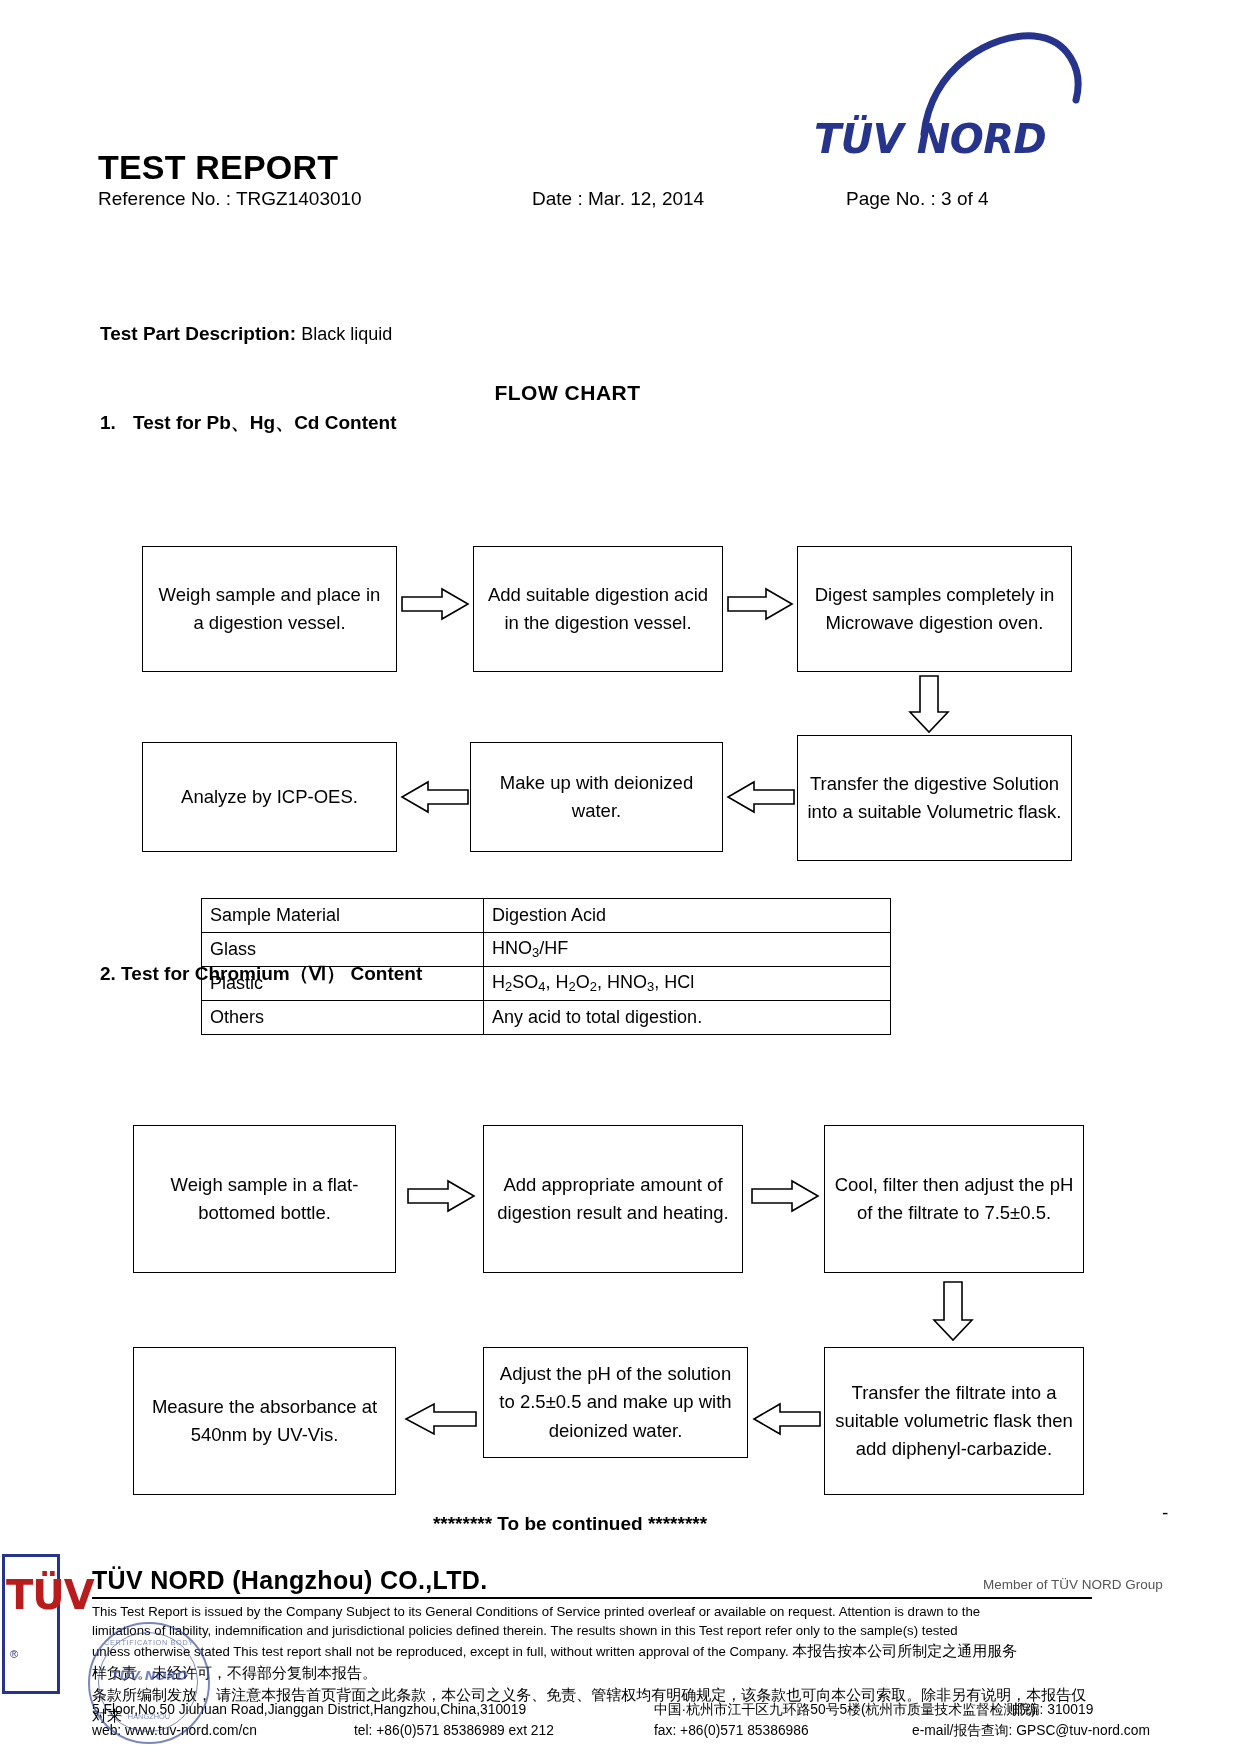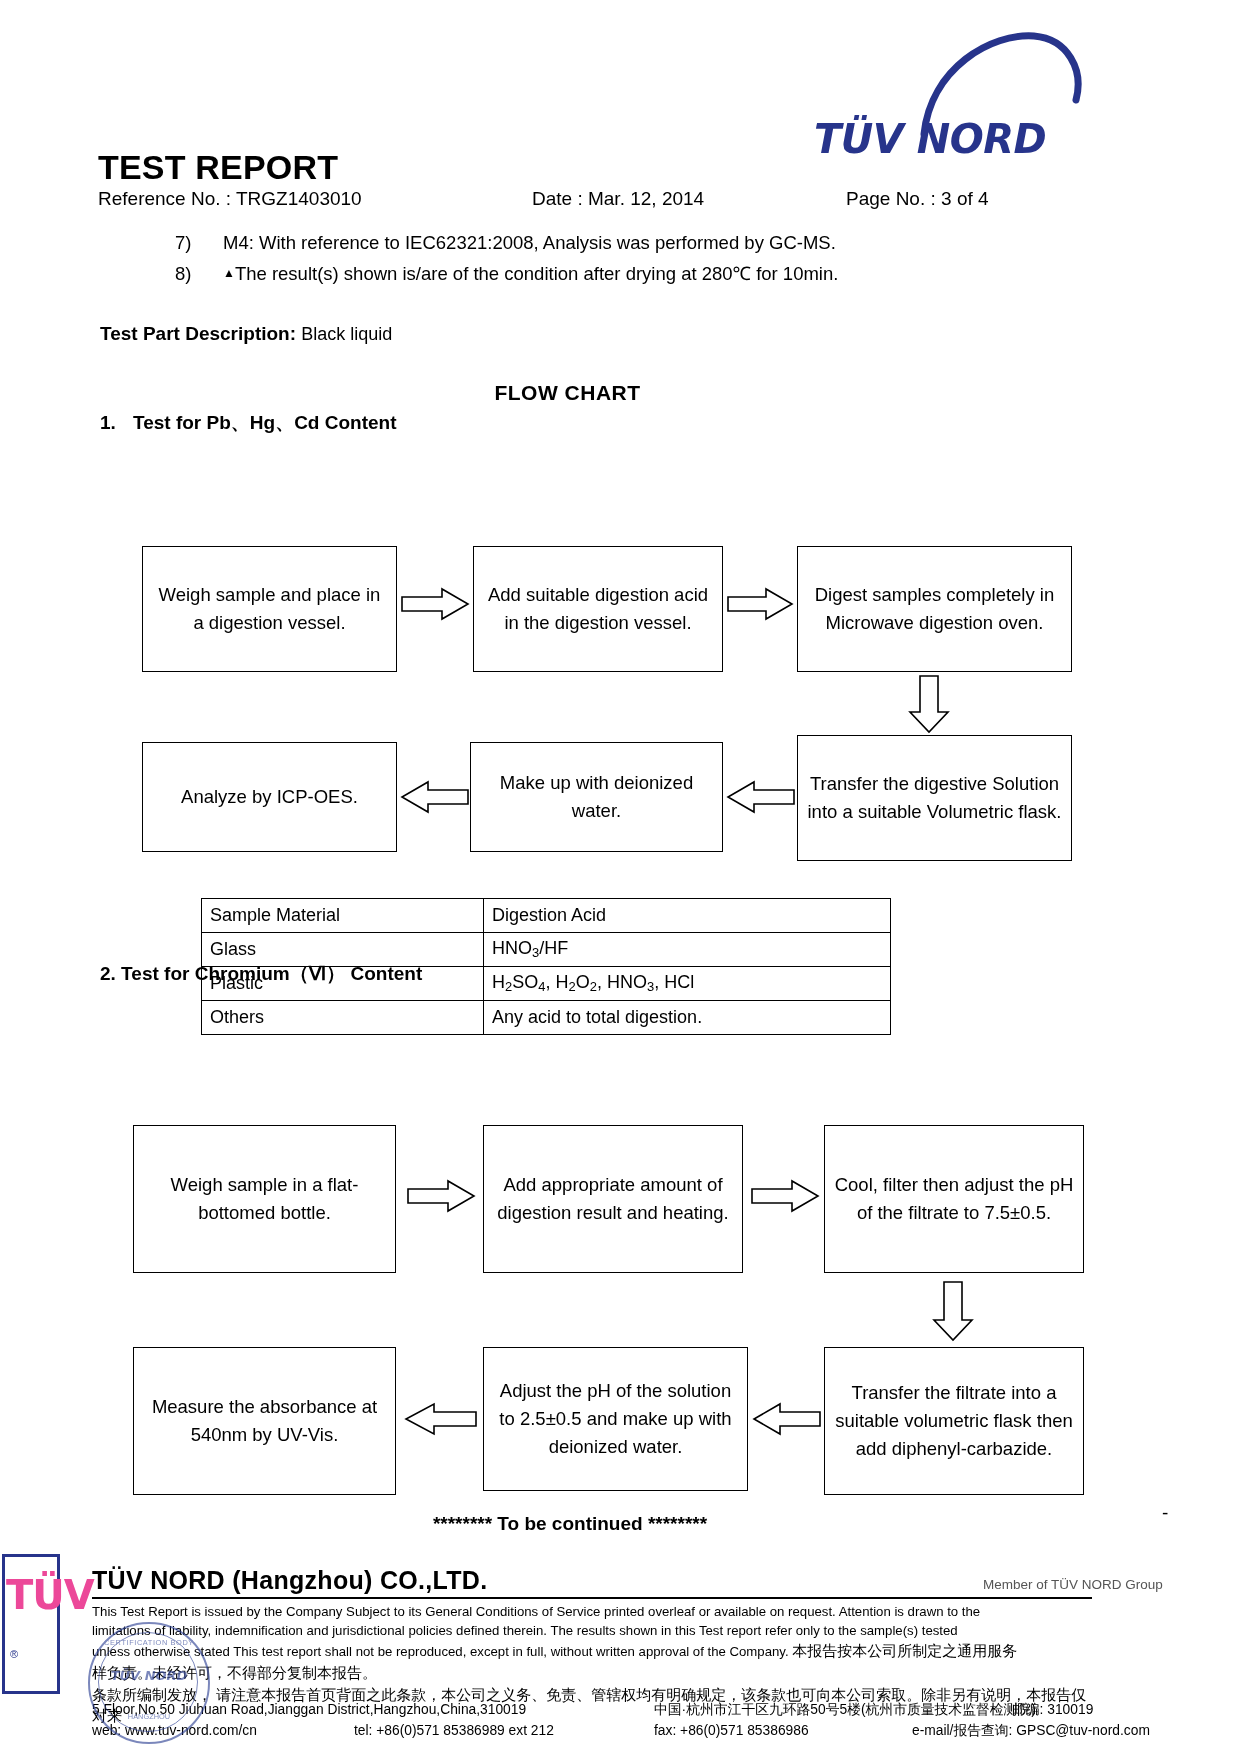--- a/index.html
+++ b/index.html
@@ -244,21 +244,21 @@
     border: 3px solid #27348b;
     box-sizing: border-box;
   }
   .left-tuv-text {
     position: absolute;
     left: 6px;
     top: 1572px;
     font-family: "DejaVu Sans", sans-serif;
     font-size: 40px;
     font-weight: bold;
-    color: #ec4899;
+    color: #b91c1c;
     letter-spacing: -1px;
   }
   .left-reg {
     position: absolute;
     left: 10px;
     top: 1648px;
     font-size: 11px;
     color: #27348b;
   }
 
@@ -323,28 +323,20 @@
     <div class="logo-text">TÜV NORD</div>
   </div>
 
   <div class="doc-title">TEST REPORT</div>
   <div class="hdr-row">
     <span class="hdr-ref">Reference No. : TRGZ1403010</span>
     <span class="hdr-date">Date : Mar. 12, 2014</span>
     <span class="hdr-page">Page No. : 3 of 4</span>
   </div>
 
-  <div class="notes">
-    <span class="note-line">
-      <span class="note-num">7)</span><span>M4: With reference to IEC62321:2008, Analysis was performed by GC-MS.</span>
-    </span>
-    <span class="note-line">
-      <span class="note-num">8)</span><span class="note-tri">▲</span><span>The result(s) shown is/are of the condition after drying at 280℃  for 10min.</span>
-    </span>
-  </div>
 
   <div class="test-part">
     <b>Test Part Description:</b>
     <span class="val">Black liquid</span>
   </div>
 
   <div class="flow-title">FLOW CHART</div>
 
   <div class="sec-head-1">
     <span class="num">1.</span><span>Test for Pb、Hg、Cd Content</span>
@@ -395,21 +387,21 @@
   </tbody>
     </table>
 
   <div class="sec-head-2">2. Test for Chromium（Ⅵ）  Content</div>
 
   <div class="fbox" style="left:133px; top:1125px; width:263px; height:148px;">Weigh sample in a flat-bottomed bottle.</div>
   <div class="fbox" style="left:483px; top:1125px; width:260px; height:148px;">Add appropriate amount of digestion result and heating.</div>
   <div class="fbox" style="left:824px; top:1125px; width:260px; height:148px;">Cool, filter then adjust the pH of the filtrate to 7.5±0.5.</div>
 
   <div class="fbox" style="left:824px; top:1347px; width:260px; height:148px;">Transfer the filtrate into a suitable volumetric flask then add diphenyl-carbazide.</div>
-  <div class="fbox" style="left:483px; top:1347px; width:265px; height:144px;">Adjust the pH of the solution to 2.5±0.5 and make up with deionized water.</div>
+  <div class="fbox" style="left:483px; top:1347px; width:265px; height:111px;">Adjust the pH of the solution to 2.5±0.5 and make up with deionized water.</div>
   <div class="fbox" style="left:133px; top:1347px; width:263px; height:148px;">Measure the absorbance at 540nm by UV-Vis.</div>
 
   <svg class="arrow-r" style="left:406px; top:1177px;" width="72" height="40">
     <polygon points="2,12 42,12 42,4 68,19 42,34 42,26 2,26" fill="#fff" stroke="#000" stroke-width="1.6"></polygon>
   </svg>
   <svg class="arrow-r" style="left:750px; top:1177px;" width="72" height="40">
     <polygon points="2,12 42,12 42,4 68,19 42,34 42,26 2,26" fill="#fff" stroke="#000" stroke-width="1.6"></polygon>
   </svg>
   <svg class="arrow-d" style="left:932px; top:1280px;" width="44" height="62">
     <polygon points="12,2 30,2 30,40 40,40 21,60 2,40 12,40" fill="#fff" stroke="#000" stroke-width="1.6"></polygon>

